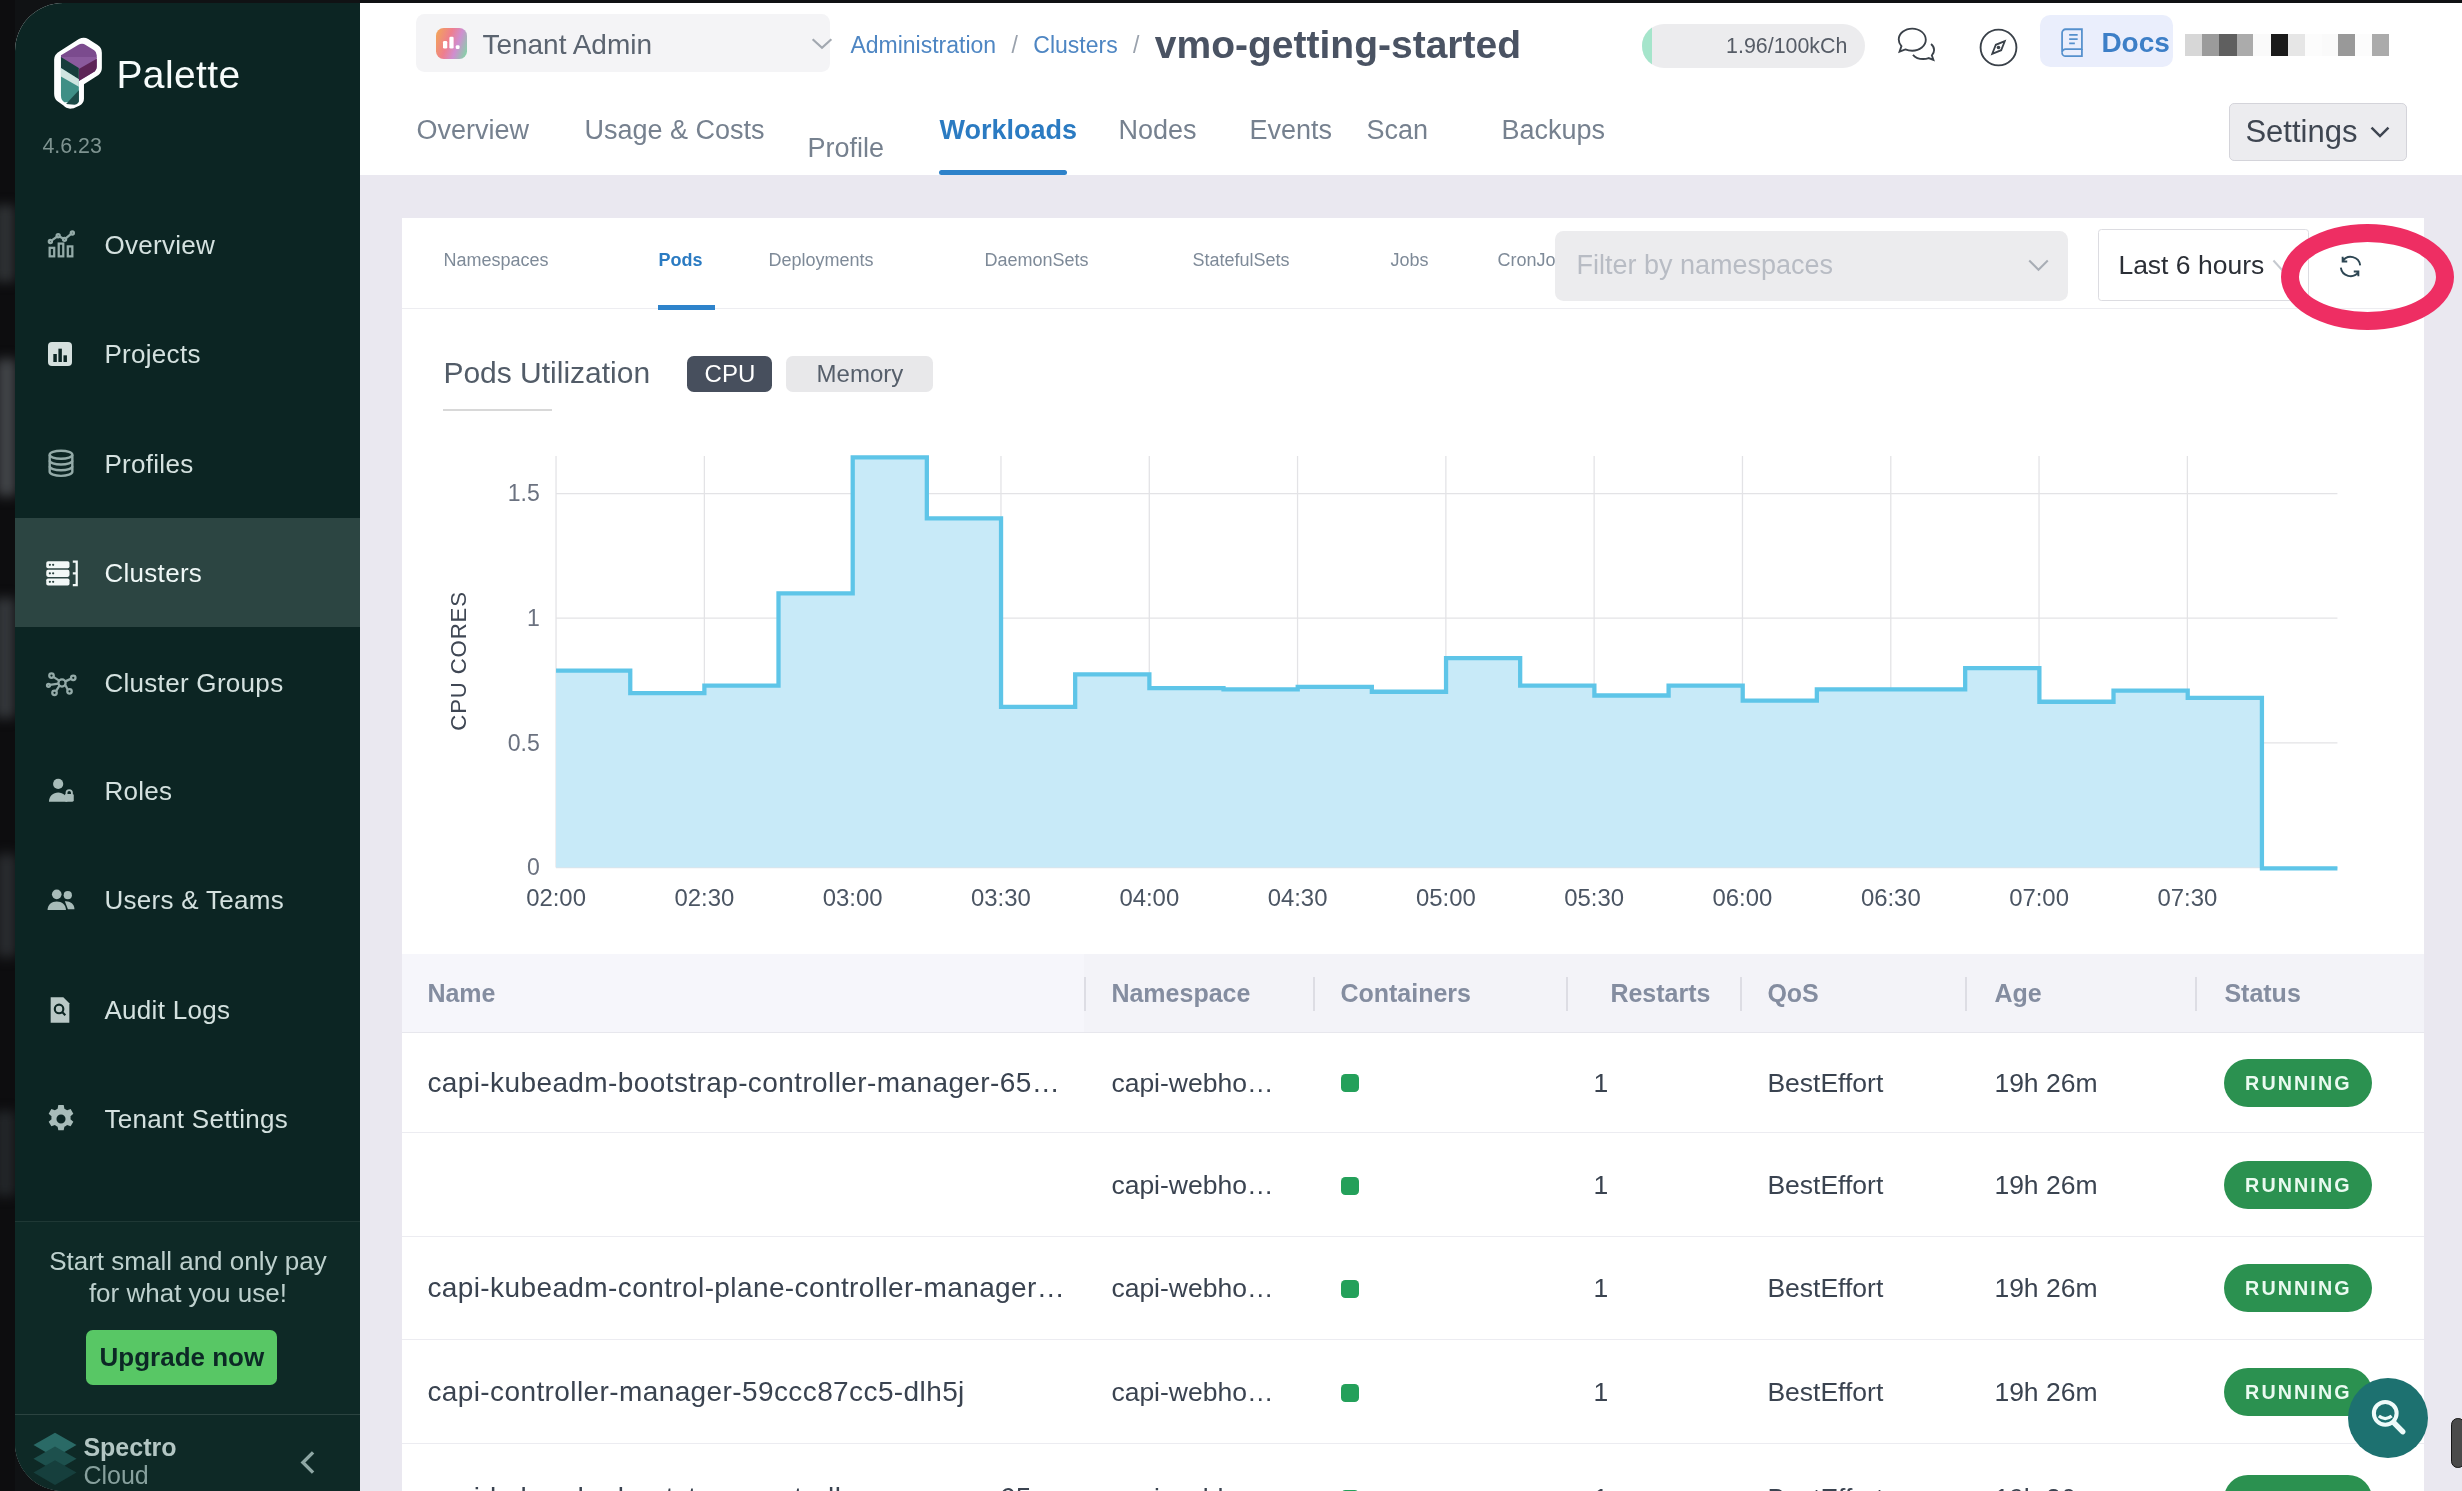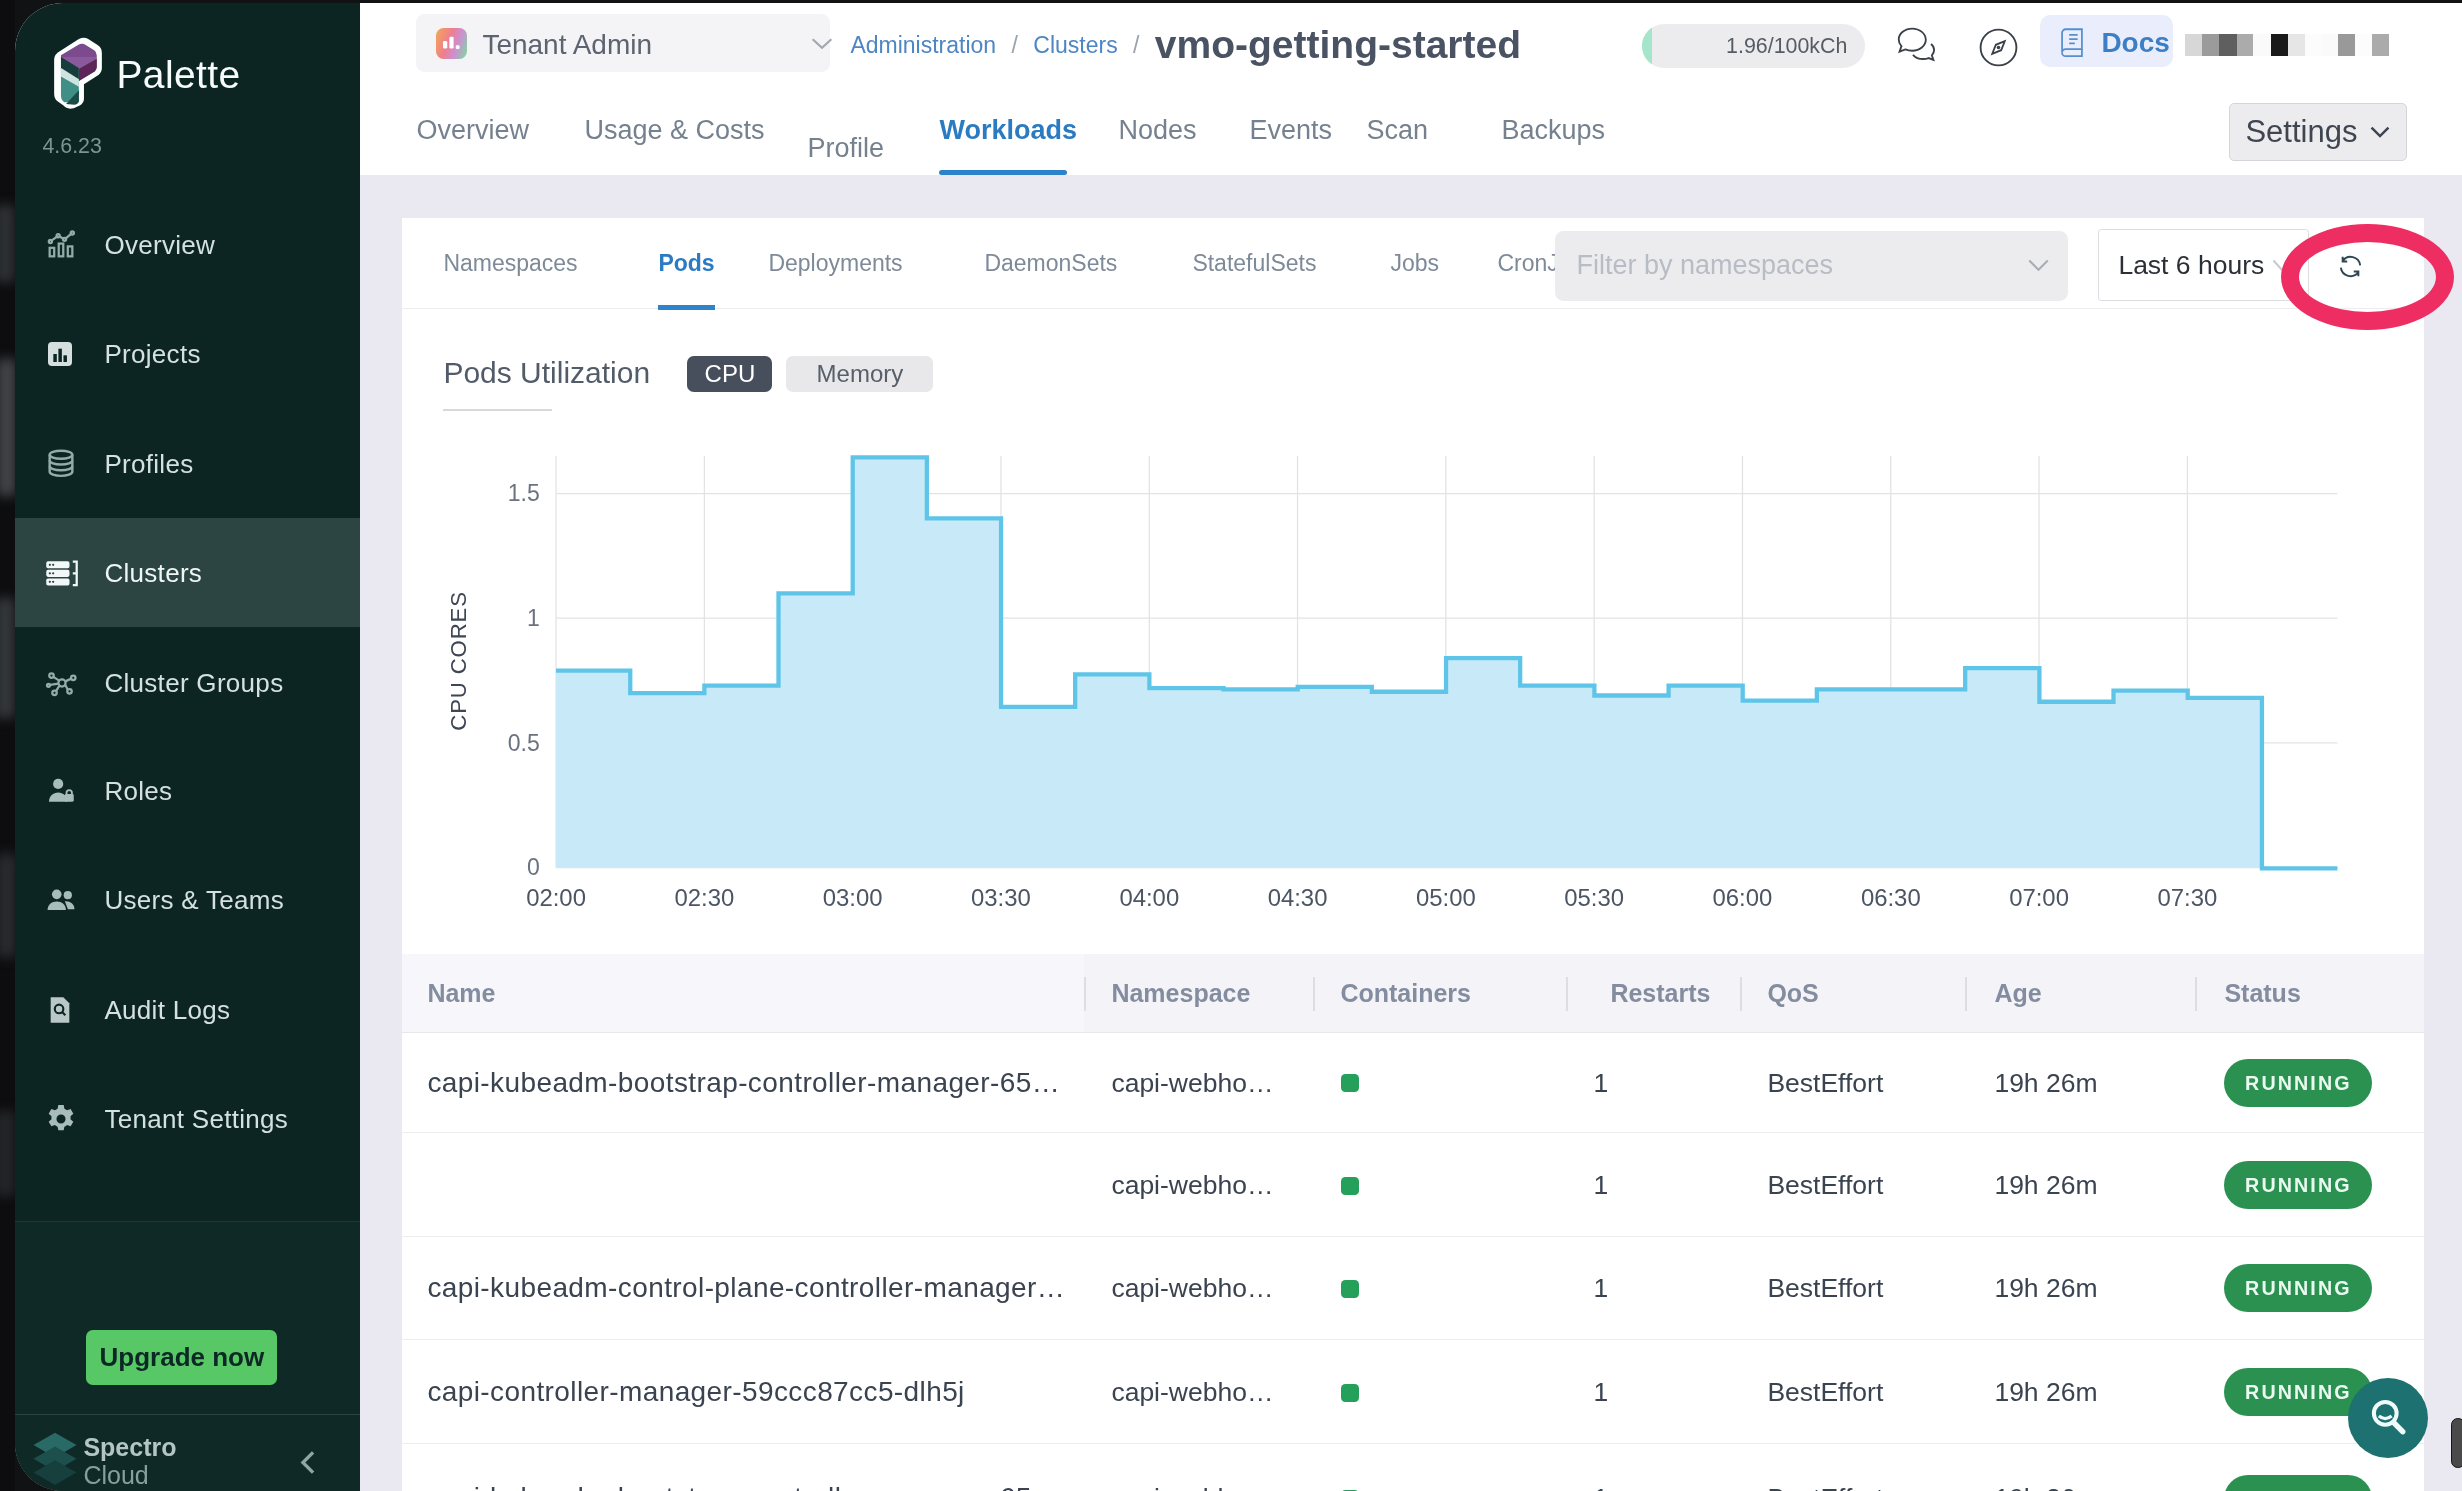--- a/index.html
+++ b/index.html
@@ -13,21 +13,21 @@
   .sbitem { position:absolute; left:0; width:100%; height:109px; }
   .sbitem .txt { position:absolute; left:89px; top:50%; transform:translateY(-50%);
                  font-size:26px; color:#d4e1df; letter-spacing:0.3px; }
   .sbitem svg { position:absolute; left:29px; top:50%; transform:translateY(-50%); }
   .sbsel { background:#2c4542; }
   .sbsel .txt { color:#eff7f6; }
   
   #topbar { position:absolute; left:345px; top:0; right:0; height:172px; background:#fff; }
   #content { position:absolute; left:345px; top:172px; right:0; bottom:0; background:#eae8f0; }
   #card { position:absolute; left:387px; top:215px; width:2022px; height:1367px; background:#fff; }
-  .ctab { font-size:23px; color:#7e8a98; font-weight:500; }
+  .ctab { font-size:18px; color:#7e8a98; font-weight:500; }
   .navtab { font-size:27px; color:#76818f; font-weight:500; }
   .hdrcell { position:absolute; top:0; height:100%; display:flex; align-items:center;
              font-size:25px; color:#848da0; font-weight:600; }
   .vline { position:absolute; top:22px; height:34px; width:1.7px; background:#dddde4; }
   .rowtxt { font-size:26.5px; color:#3a4350; }
   .pill { position:absolute; width:148px; height:48px; border-radius:24px; background:#2b9150;
           color:#eafaf0; font-size:19.7px; font-weight:700; letter-spacing:2.1px;
           display:flex; align-items:center; justify-content:center; }
   .gsq { position:absolute; width:18px; height:18px; border-radius:4.3px; background:#24a05a; }
 </style>
@@ -377,20 +377,21 @@
     <div class="sbitem" style="top:952px">
       <svg width="32" height="32" viewBox="0 0 24 24" fill="#b9c8c6">
         <path d="M5 2.5 h9.5 L19 7 v14.5 H5 Z"></path>
         <circle cx="11.3" cy="11.2" r="3.2" fill="none" stroke="#0c2523" stroke-width="1.6"></circle>
         <line x1="13.6" y1="13.5" x2="16" y2="15.9" stroke="#0c2523" stroke-width="1.6"></line>
       </svg>
       <div class="txt">Audit Logs</div>
     </div>
 
     <div class="abs" style="left:0;top:1218px;width:100%;height:271px;background:#0e2926;border-top:0.9px solid rgba(255,255,255,.07)"></div>
+    <div class="abs" style="left:0;top:1242px;width:100%;text-align:center;font-size:26px;color:#bdd0cd;line-height:32px">Start small and only pay<br>for what you use!</div>
     <div class="abs" style="left:71px;top:1327px;width:191px;height:55px;background:#58c765;border-radius:6.8px;display:flex;align-items:center;justify-content:center;font-size:26px;font-weight:600;color:#0c2825">Upgrade now</div>
     <div class="abs" style="left:0;top:1411px;width:100%;height:0.9px;background:rgba(255,255,255,.12)"></div>
 
     <svg class="abs" style="left:14.5px;top:1428px" width="50" height="55" viewBox="0 0 29 32">
       <path d="M14.5 1 L27 8.2 L14.5 15.4 L2 8.2 Z" fill="#2a6a66"></path>
       <path d="M14.5 9 L27 16.2 L14.5 23.4 L2 16.2 Z" fill="#1d504d"></path>
       <path d="M14.5 17 L27 24.2 L14.5 31.4 L2 24.2 Z" fill="#163f3d"></path>
     </svg>
     <div class="abs" style="left:68px;top:1430px;font-size:25px;font-weight:700;color:#b3c6c3">Spectro</div>
     <div class="abs" style="left:68px;top:1458px;font-size:25px;color:#87a09d">Cloud</div>

